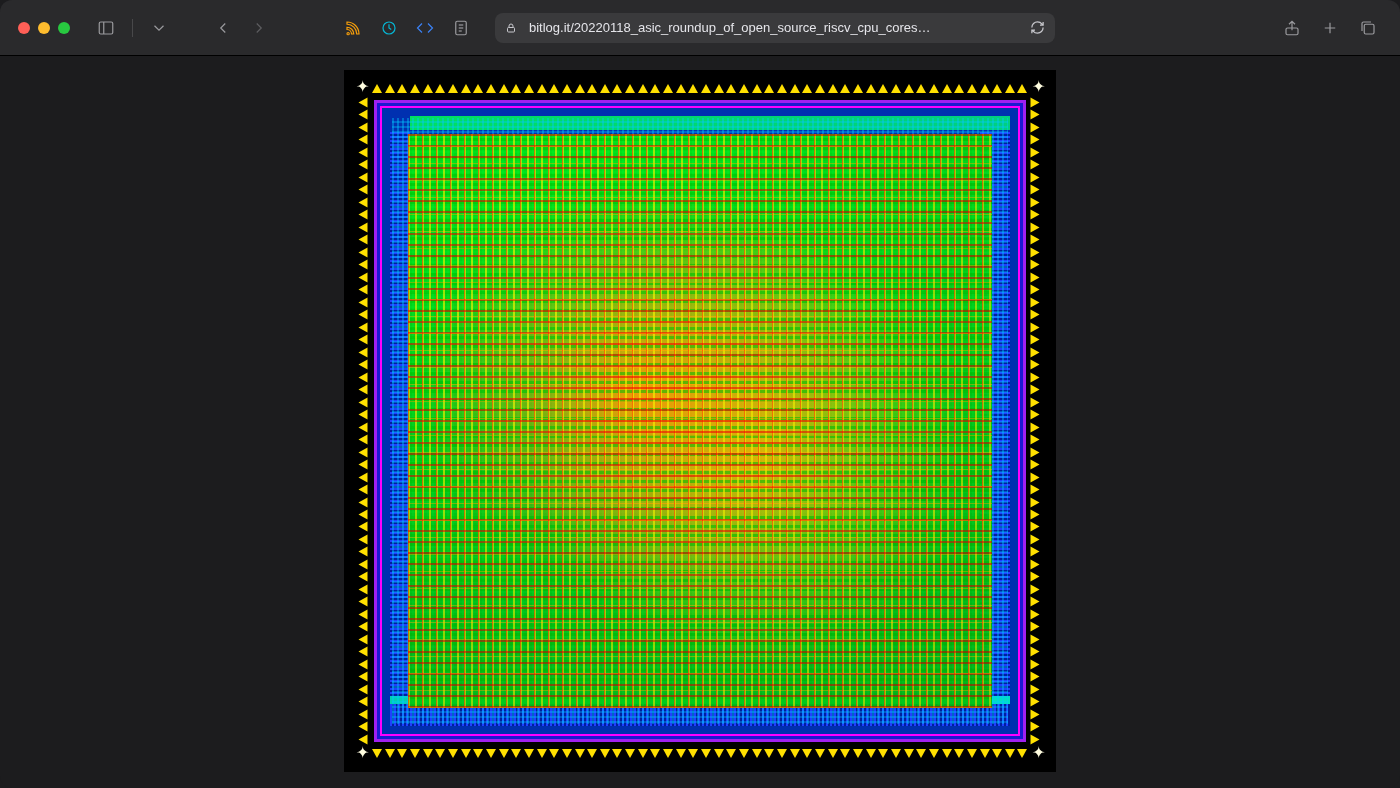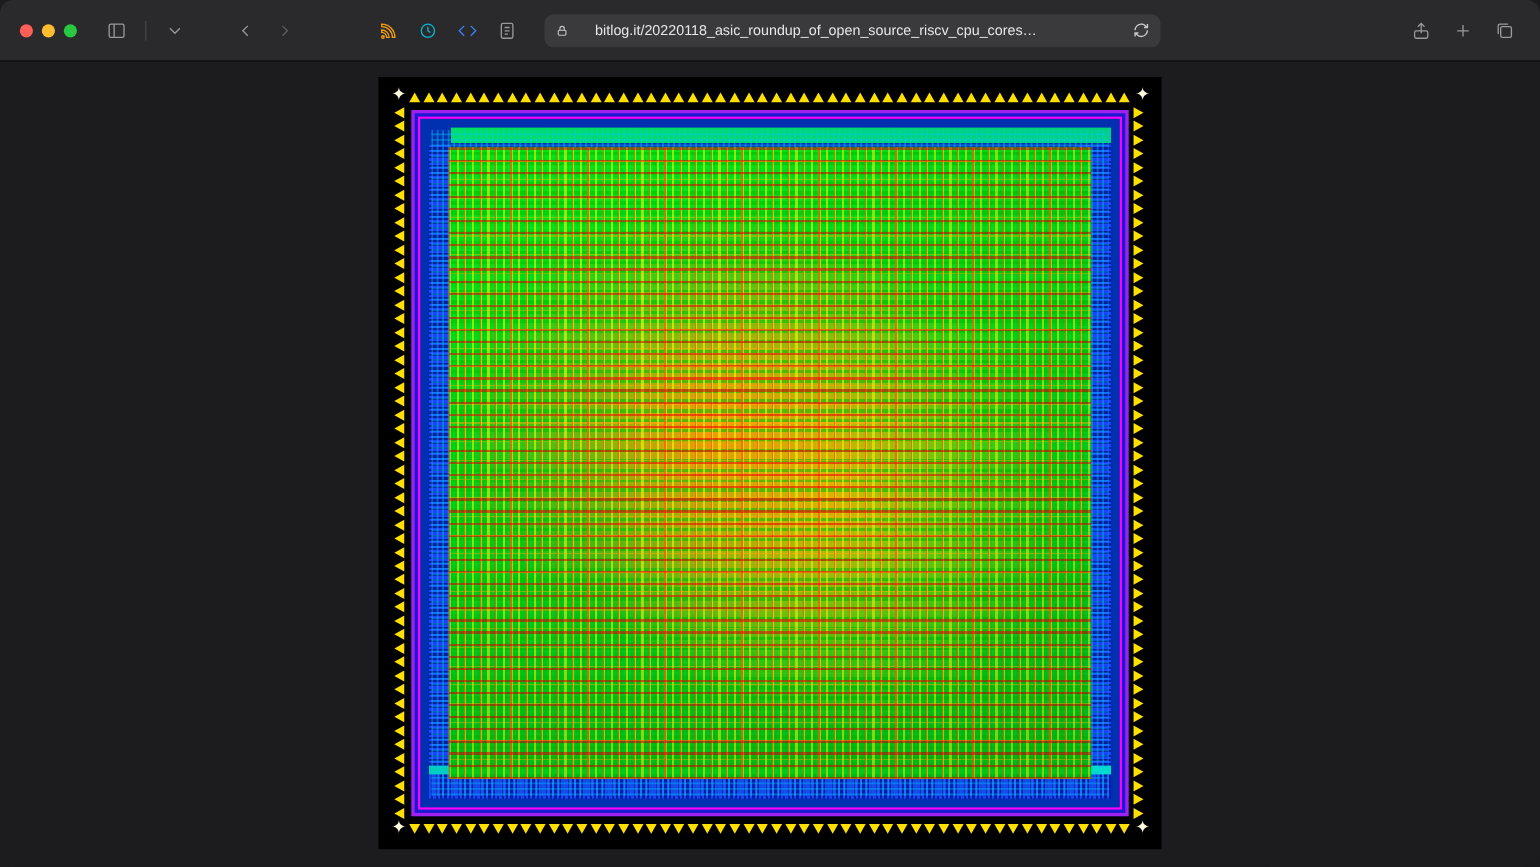--- a/index.html
+++ b/index.html
@@ -24,21 +24,21 @@
     .traffic-lights .dot{width:12px;height:12px;border-radius:50%;}
     .dot.red{background:#ff5f57;}
     .dot.yellow{background:#febc2e;}
     .dot.green{background:#28c840;}
     .tb-btn{width:28px;height:28px;display:flex;align-items:center;justify-content:center;color:#9a9a9e;border-radius:6px;}
     .tb-btn svg{width:18px;height:18px;stroke:currentColor;fill:none;stroke-width:1.6;}
     .tb-btn.blue{color:#3b82f6;}
     .tb-btn.teal{color:#06b6d4;}
     .tb-btn.orange{color:#f59e0b;}
     .spacer{flex:0 0 20px;}
-    .addr{flex:0 1 560px;height:30px;background:#3a3a3c;border-radius:8px;display:flex;align-items:center;padding:0 10px;gap:24px;color:#c7c7cc;font-size:13px;margin:0 12px;}
+    .addr{flex:0 1 560px;height:30px;background:#3a3a3c;border-radius:8px;display:flex;align-items:center;padding:0 10px;gap:12px;color:#c7c7cc;font-size:13px;margin:0 12px;}
     .addr .lock{width:12px;height:12px;}
     .addr .url{white-space:nowrap;overflow:hidden;text-overflow:ellipsis;color:#e5e5ea;}
     .addr .reload{margin-left:auto;}
     .content{height:calc(100% - 56px);display:flex;align-items:flex-start;justify-content:center;padding-top:14px;background:#1c1c1e;}
     .chip-frame{width:712px;height:702px;background:#000;padding:14px;position:relative;}
     .pads{position:absolute;display:flex;justify-content:space-between;}
     .pads .tri{width:0;height:0;border-left:5px solid transparent;border-right:5px solid transparent;border-bottom:9px solid #ffe000;}
     .pads.top{top:14px;left:28px;right:28px;}
     .pads.bottom{bottom:14px;left:28px;right:28px;}
     .pads.bottom .tri{transform:rotate(180deg);}

